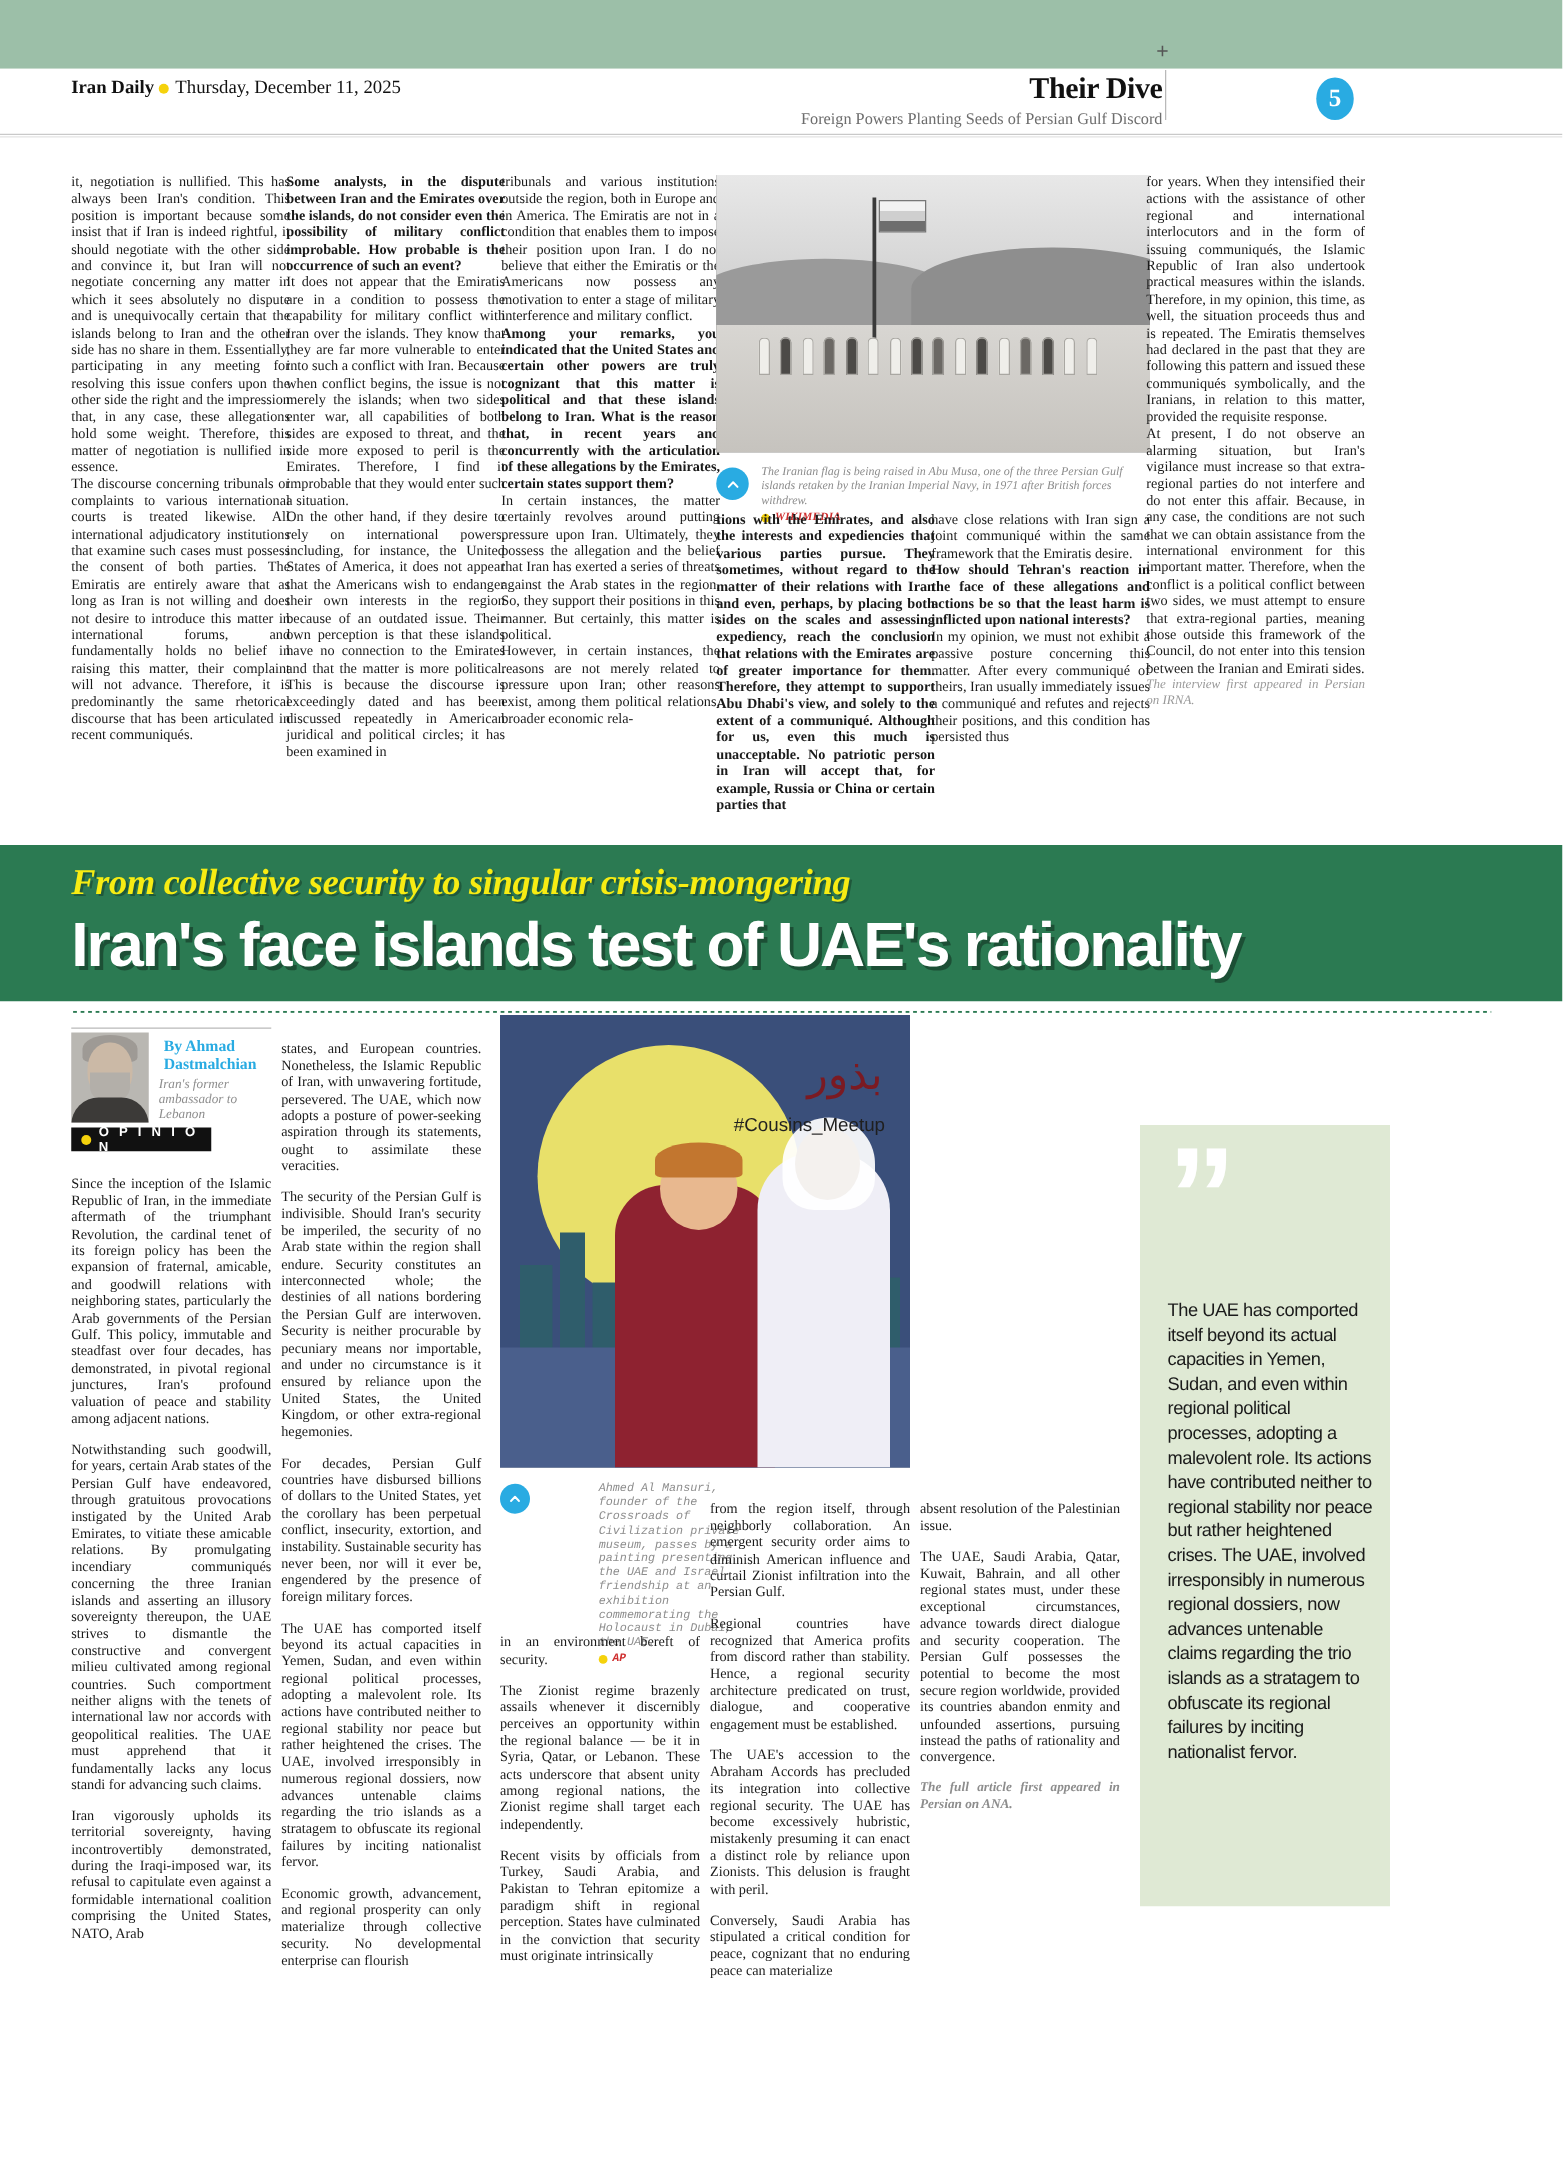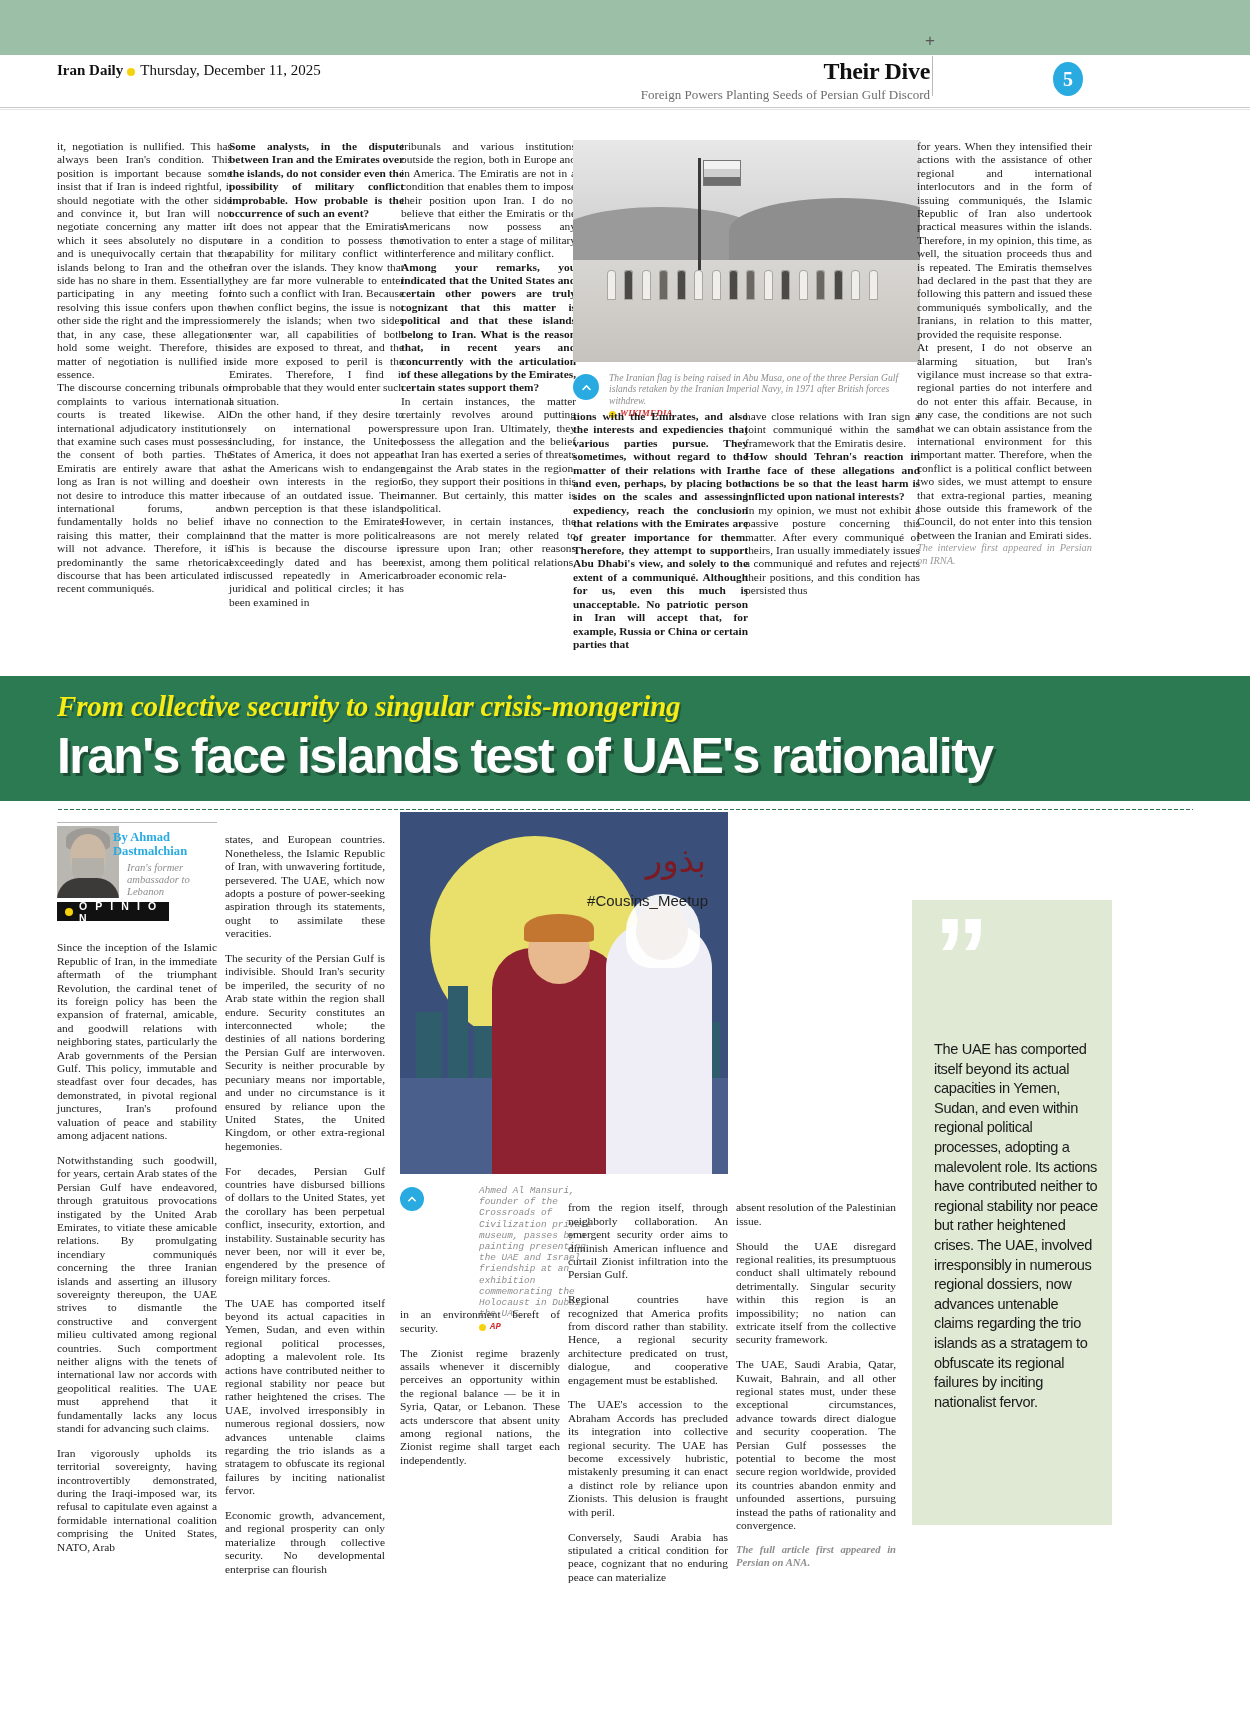--- a/index.html
+++ b/index.html
@@ -206,21 +206,21 @@
   }
   .avatar .beard{
     position:absolute; left:15px; top:32px; width:32px; height:24px;
     border-radius:0 0 50% 50%; background:#b3afa9;
   }
   .avatar .body{
     position:absolute; left:0px; top:52px; width:62px; height:22px;
     background:#3c3a38; border-radius:24px 24px 0 0;
   }
   .author-name{
-    position:absolute; left:56px; top:8px; width:92px;
+    position:absolute; left:74px; top:8px; width:92px;
     font-family:"Liberation Serif", serif; font-weight:bold;
     font-size:12.6px; line-height:14px; color:#29abe2;
   }
   .author-role{
     position:absolute; left:70px; top:40px; width:92px;
     font-family:"Liberation Serif", serif; font-style:italic;
     font-size:10.6px; line-height:12px; color:#8d8d8d;
   }
   .opinion-badge{
     position:absolute; left:0; top:80px; width:112px; height:19px;
@@ -510,32 +510,32 @@
     <span>Ahmed Al Mansuri, founder of the Crossroads of Civilization private museum, passes by a painting presenting the UAE and Israel friendship at an exhibition commemorating the Holocaust in Dubai, the UAE.</span>
     <div class="cap2-credit">
       <span class="cdot"></span><span>AP</span>
     </div>
   </div>
 </div>
 
 <div class="op-col o3">
   <p>in an environment bereft of security.</p>
   <p>The Zionist regime brazenly assails whenever it discernibly perceives an opportunity within the regional balance — be it in Syria, Qatar, or Lebanon. These acts underscore that absent unity among regional nations, the Zionist regime shall target each independently.</p>
+  <p>Recent visits by officials from Turkey, Saudi Arabia, and Pakistan to Tehran epitomize a paradigm shift in regional perception. States have culminated in the conviction that security must originate intrinsically</p>
 </div>
 
 <div class="op-col o4">
   <p>from the region itself, through neighborly collaboration. An emergent security order aims to diminish American influence and curtail Zionist infiltration into the Persian Gulf.</p>
   <p>Regional countries have recognized that America profits from discord rather than stability. Hence, a regional security architecture predicated on trust, dialogue, and cooperative engagement must be established.</p>
   <p>The UAE's accession to the Abraham Accords has precluded its integration into collective regional security. The UAE has become excessively hubristic, mistakenly presuming it can enact a distinct role by reliance upon Zionists. This delusion is fraught with peril.</p>
   <p>Conversely, Saudi Arabia has stipulated a critical condition for peace, cognizant that no enduring peace can materialize</p>
 </div>
 
 <div class="op-col o5">
   <p>absent resolution of the Palestinian issue.</p>
-  <p>Should the UAE disregard regional realities, its presumptuous conduct shall ultimately rebound detrimentally. Singular security within this region is an impossibility; no nation can extricate itself from the collective security framework.</p>
   <p>The UAE, Saudi Arabia, Qatar, Kuwait, Bahrain, and all other regional states must, under these exceptional circumstances, advance towards direct dialogue and security cooperation. The Persian Gulf possesses the potential to become the most secure region worldwide, provided its countries abandon enmity and unfounded assertions, pursuing instead the paths of rationality and convergence.</p>
   <p class="footnote" style="margin-top:10px;">The full article first appeared in Persian on ANA.</p>
 </div>
 
 <div class="pull">
   <div class="pull-mark">”</div>
   <div class="pull-text">The UAE has comported itself beyond its actual capacities in Yemen, Sudan, and even within regional political processes, adopting a malevolent role. Its actions have contributed neither to regional stability nor peace but rather heightened crises. The UAE, involved irresponsibly in numerous regional dossiers, now advances untenable claims regarding the trio islands as a stratagem to obfuscate its regional failures by inciting nationalist fervor.</div>
 </div>
 
 </body></html>

